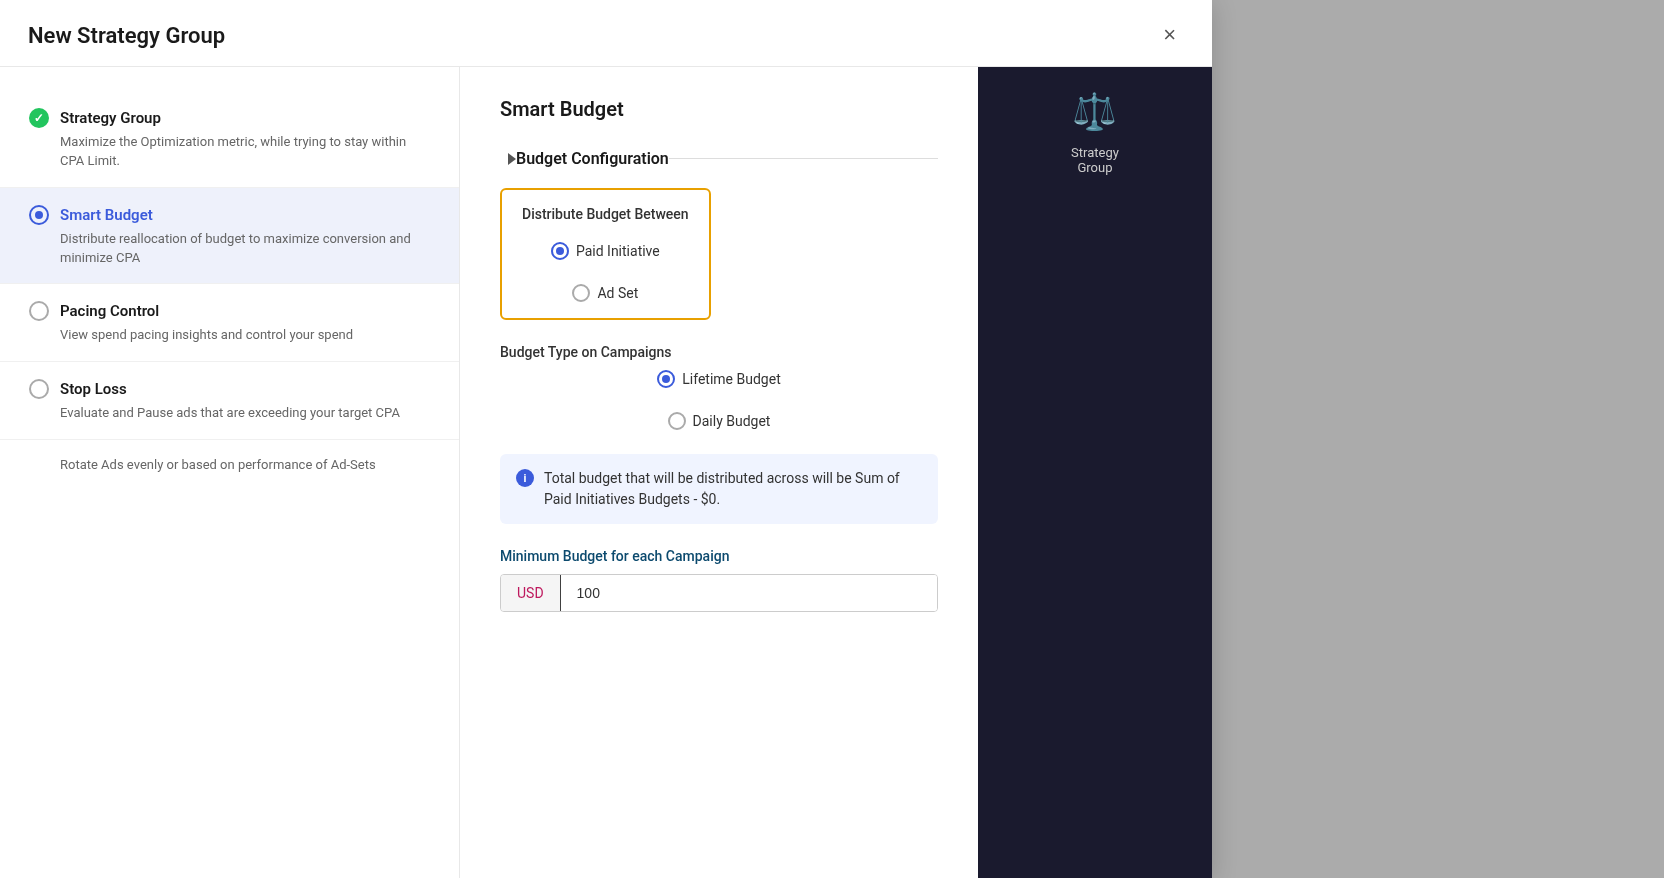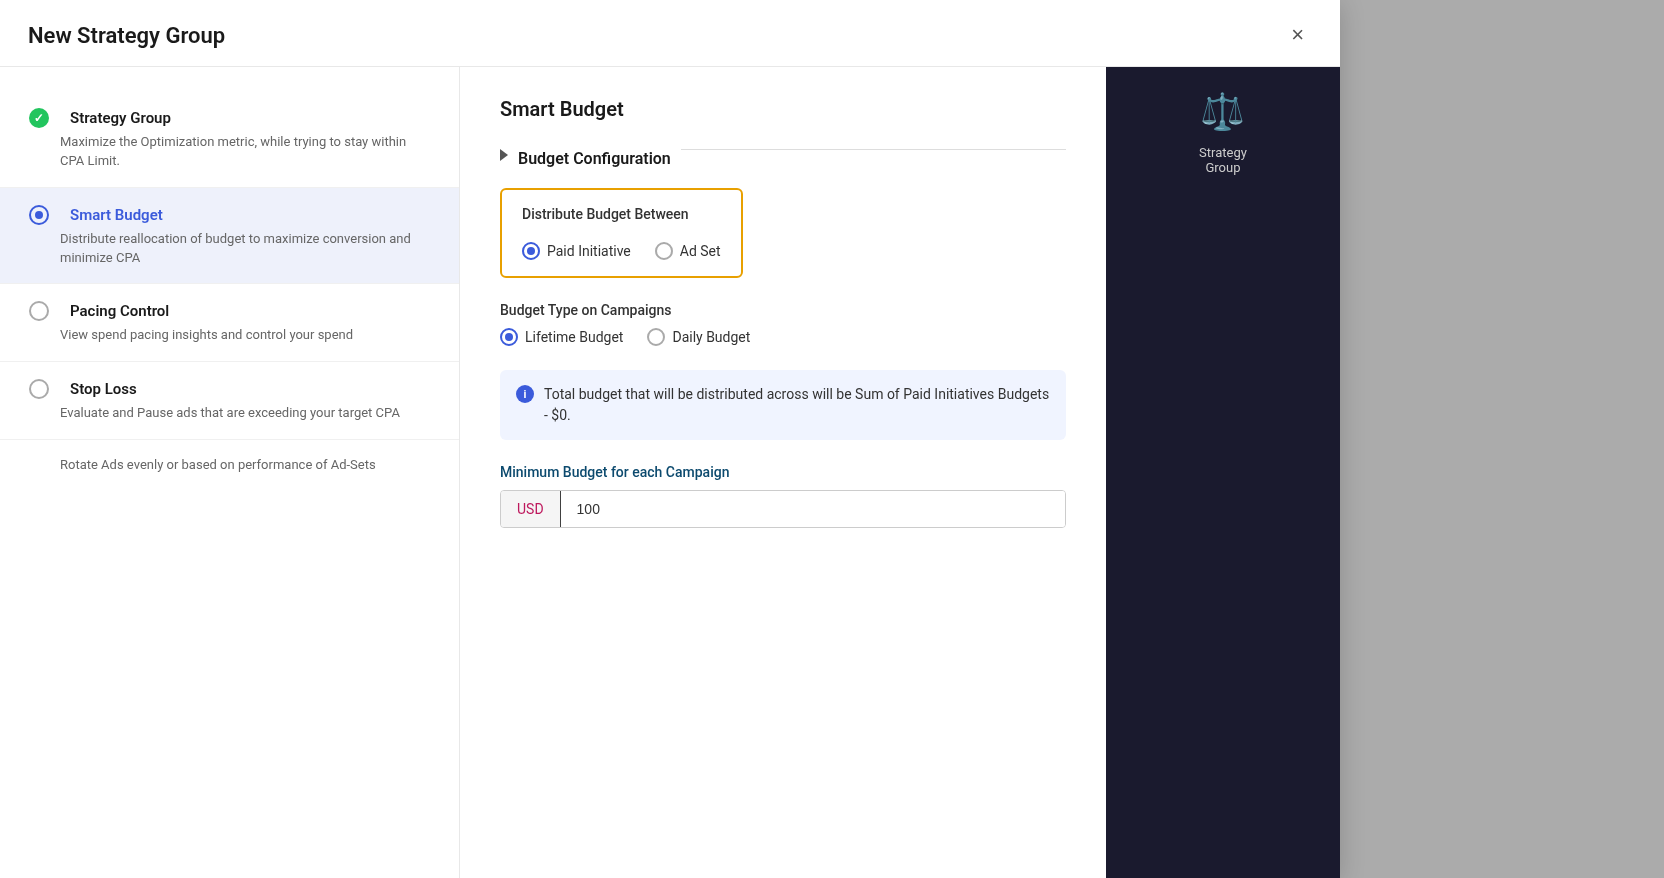--- a/index.html
+++ b/index.html
@@ -14,21 +14,21 @@
     .modal-overlay {
       width: 1664px;
       height: 878px;
       background: rgba(0,0,0,0.3);
       display: flex;
       align-items: flex-start;
       justify-content: flex-start;
       position: relative;
     }
     .modal {
-      width: 1340px;
+      width: 1212px;
       height: 878px;
       background: #fff;
       display: flex;
       flex-direction: column;
       position: relative;
       box-shadow: 0 4px 24px rgba(0,0,0,0.18);
     }
     .modal-header {
       display: flex;
       align-items: center;
@@ -70,21 +70,21 @@
     }
     .sidebar-item.active {
       background: #eef1fb;
     }
     .sidebar-item:not(:last-child) {
       border-bottom: 1px solid #f0f0f0;
     }
     .sidebar-item-header {
       display: flex;
       align-items: center;
-      gap: 20px;
+      gap: 10px;
       margin-bottom: 4px;
     }
     .sidebar-item-icon {
       width: 22px;
       height: 22px;
       flex-shrink: 0;
       display: flex;
       align-items: center;
       justify-content: center;
     }
@@ -153,23 +153,23 @@
       font-size: 20px;
       font-weight: 600;
       color: #1a1a1a;
       margin-bottom: 28px;
     }
     .config-section {
       margin-bottom: 28px;
     }
     .config-section-header {
       display: flex;
-      align-items: flex-start;
-      gap: 10px;
+      align-items: center;
       margin-bottom: 20px;
+      margin-left: 8px;
     }
     .config-section-toggle {
       width: 0;
       height: 0;
       border-left: 8px solid #555;
       border-top: 6px solid transparent;
       border-bottom: 6px solid transparent;
       cursor: pointer;
     }
     .config-section-label {
@@ -193,21 +193,23 @@
       margin-bottom: 24px;
     }
     .distribute-label {
       font-size: 14px;
       color: #333;
       font-weight: 500;
       margin-bottom: 4px;
     }
     .radio-group {
       display: flex;
+      align-items: center;
       gap: 24px;
+      flex-direction: column;
     }
     .radio-option {
       display: flex;
       align-items: center;
       gap: 7px;
       cursor: pointer;
       font-size: 14px;
       color: #333;
     }
     .radio-btn {

